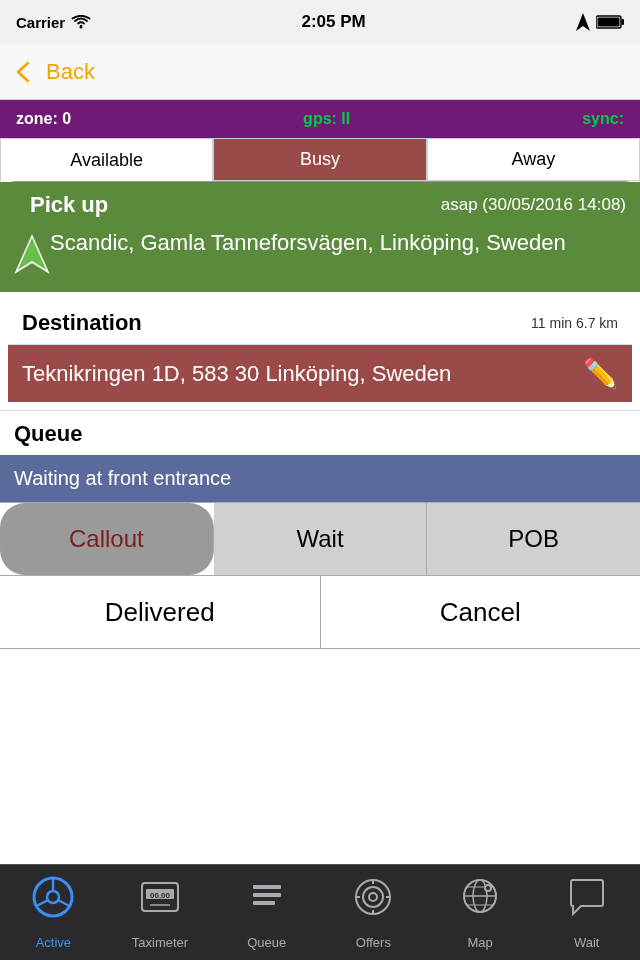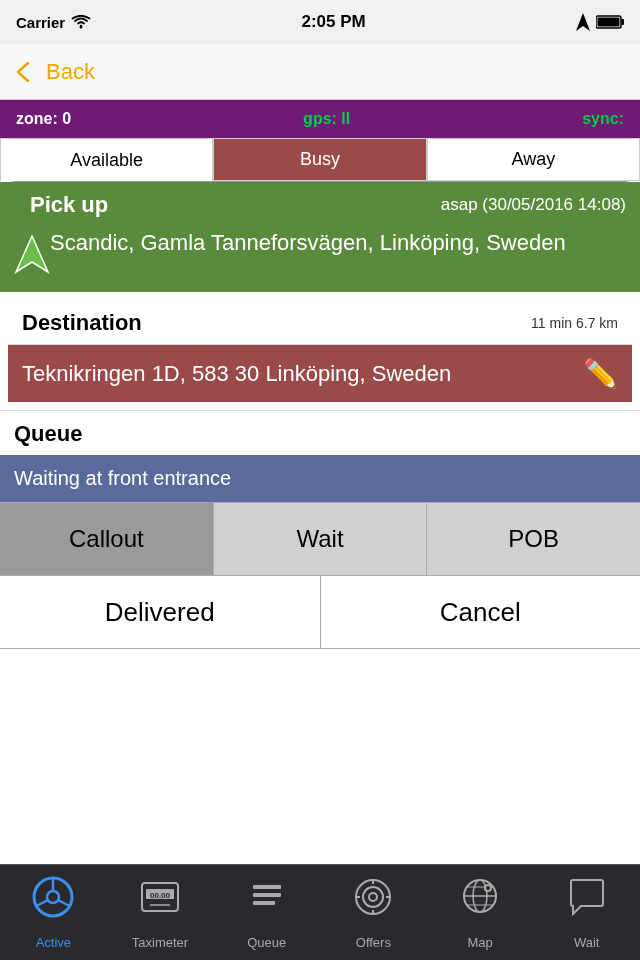--- a/index.html
+++ b/index.html
@@ -189,21 +189,21 @@
       justify-content: center;
       font-size: 24px;
       font-weight: 400;
       cursor: pointer;
       border: none;
       background: #d0d0d0;
       border-right: 1px solid #aaa;
       color: #000;
     }
     .action-btn:last-child { border-right: none; }
-    .action-btn.callout-btn { background: #9a9a9a; color: #000000; }
+    .action-btn.callout-btn { background: #9a9a9a; color: #7f1d1d; border-radius: 25px; }
 
     #action-buttons-2 {
       display: flex;
       border-bottom: 1px solid #aaa;
     }
     .action-btn-2 {
       flex: 1;
       height: 72px;
       display: flex;
       align-items: center;

